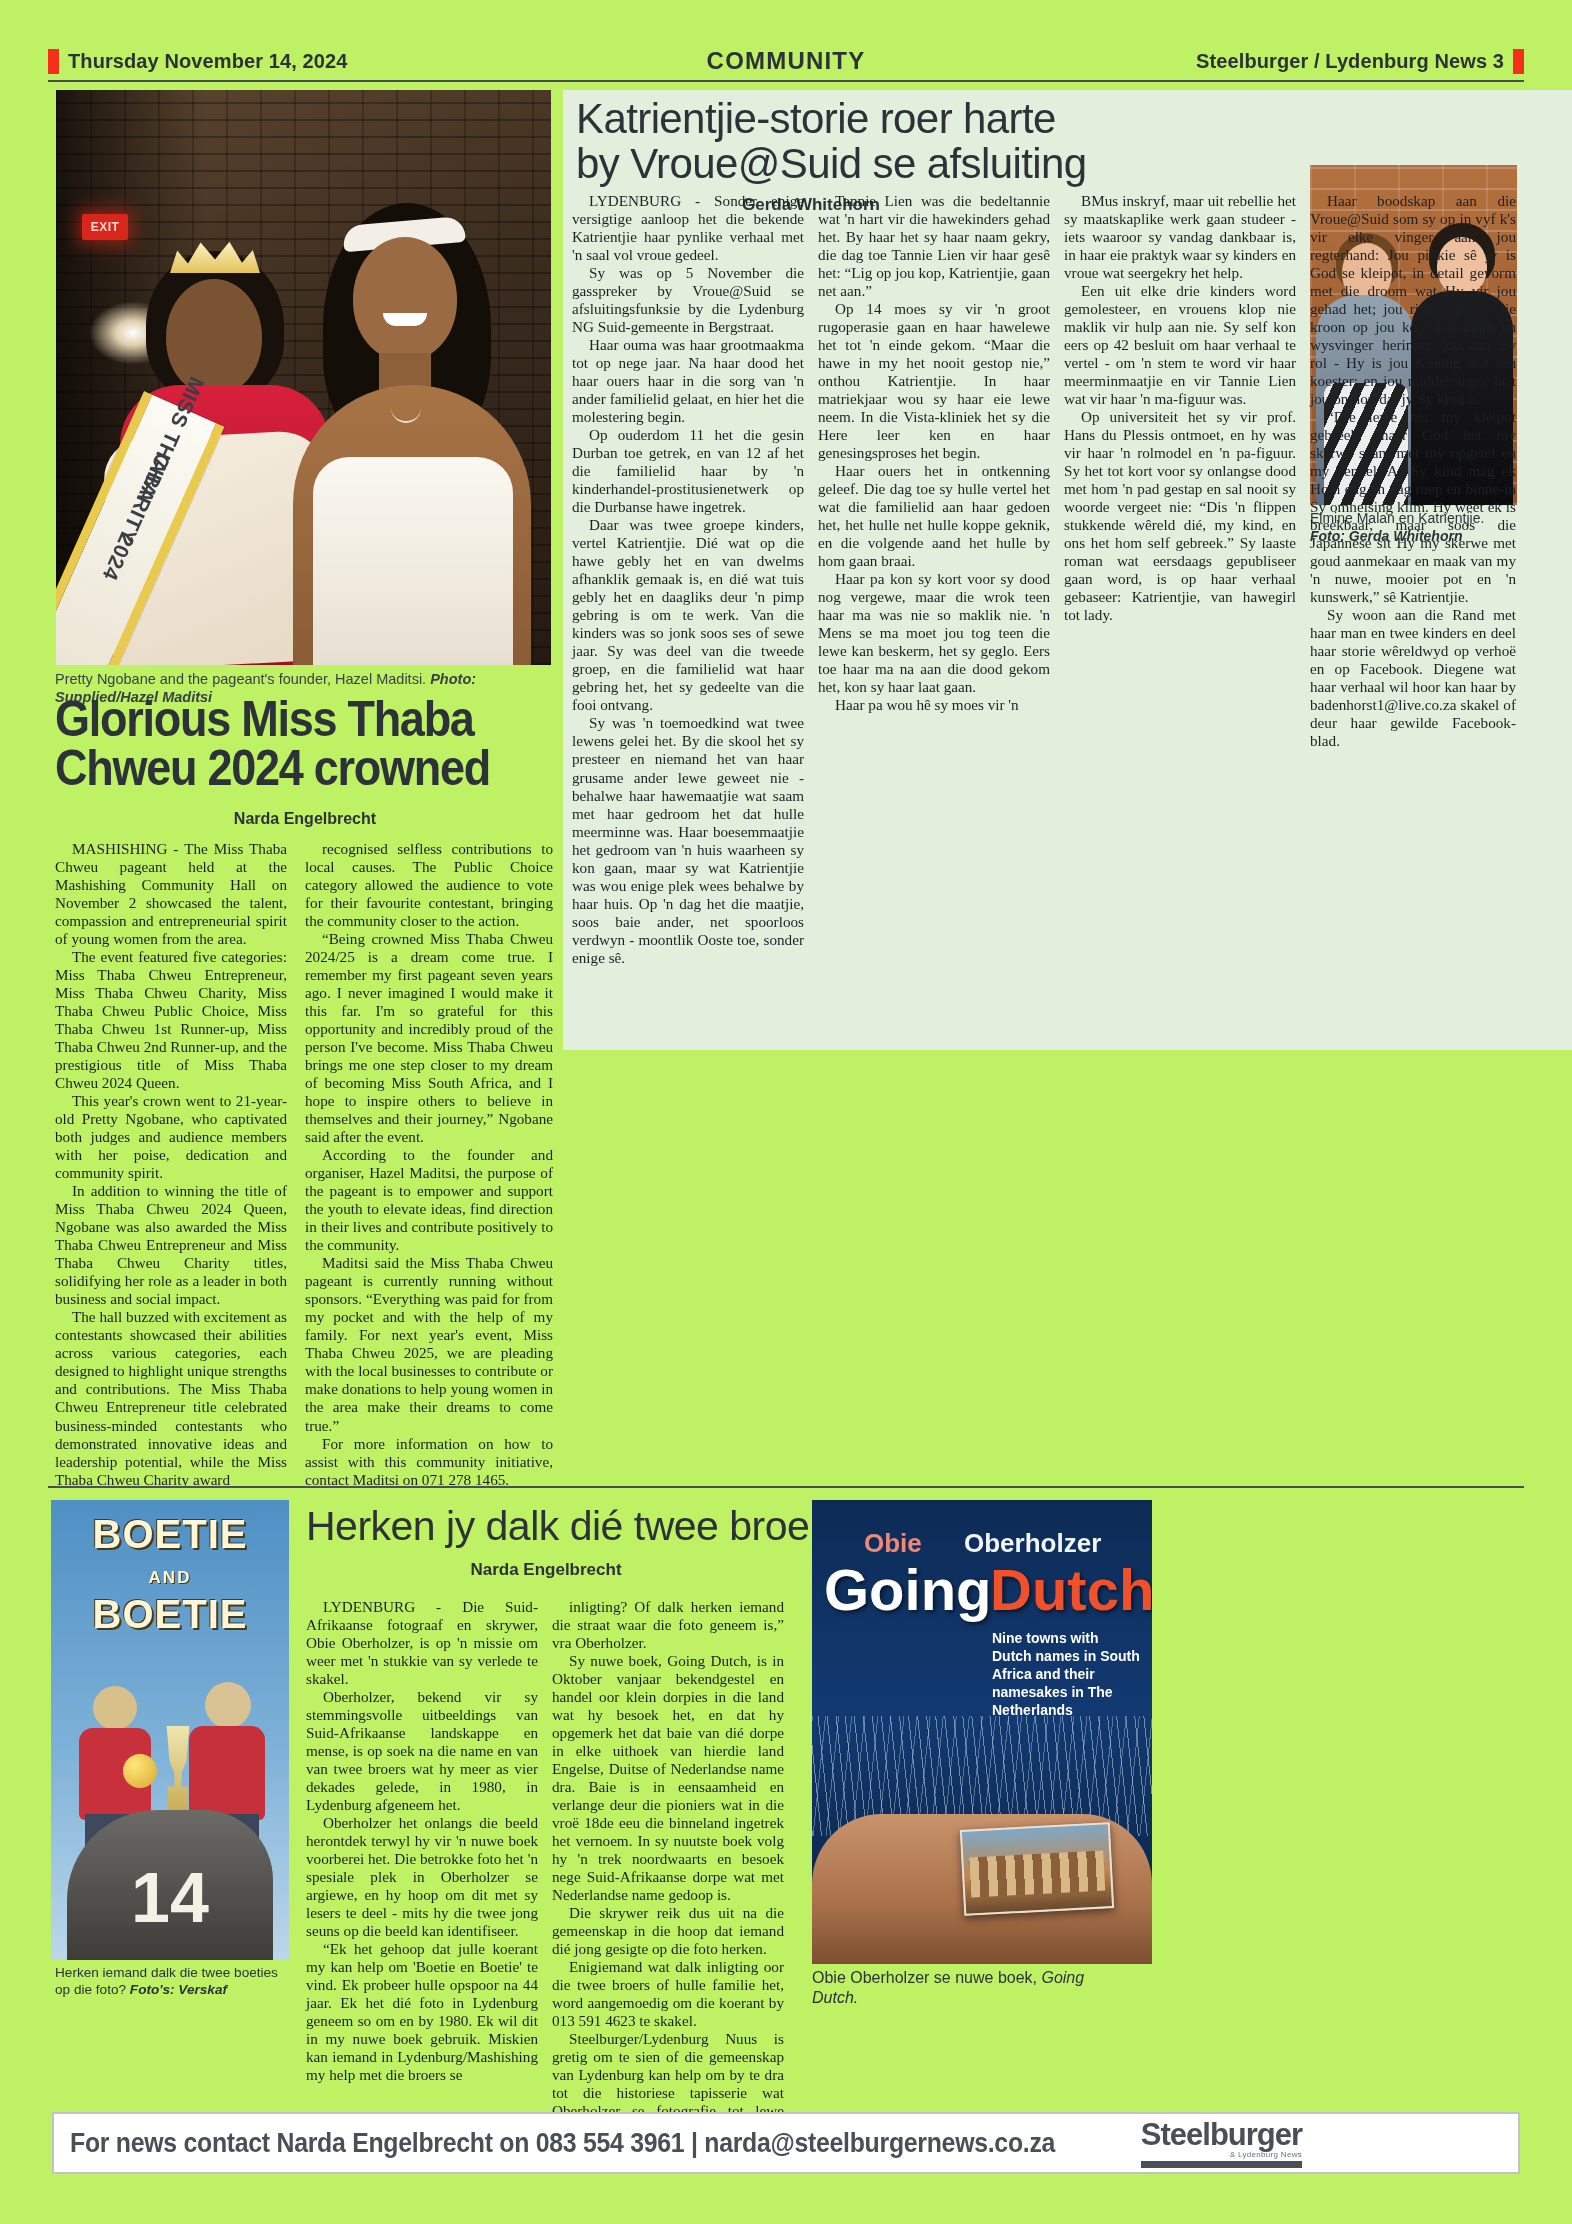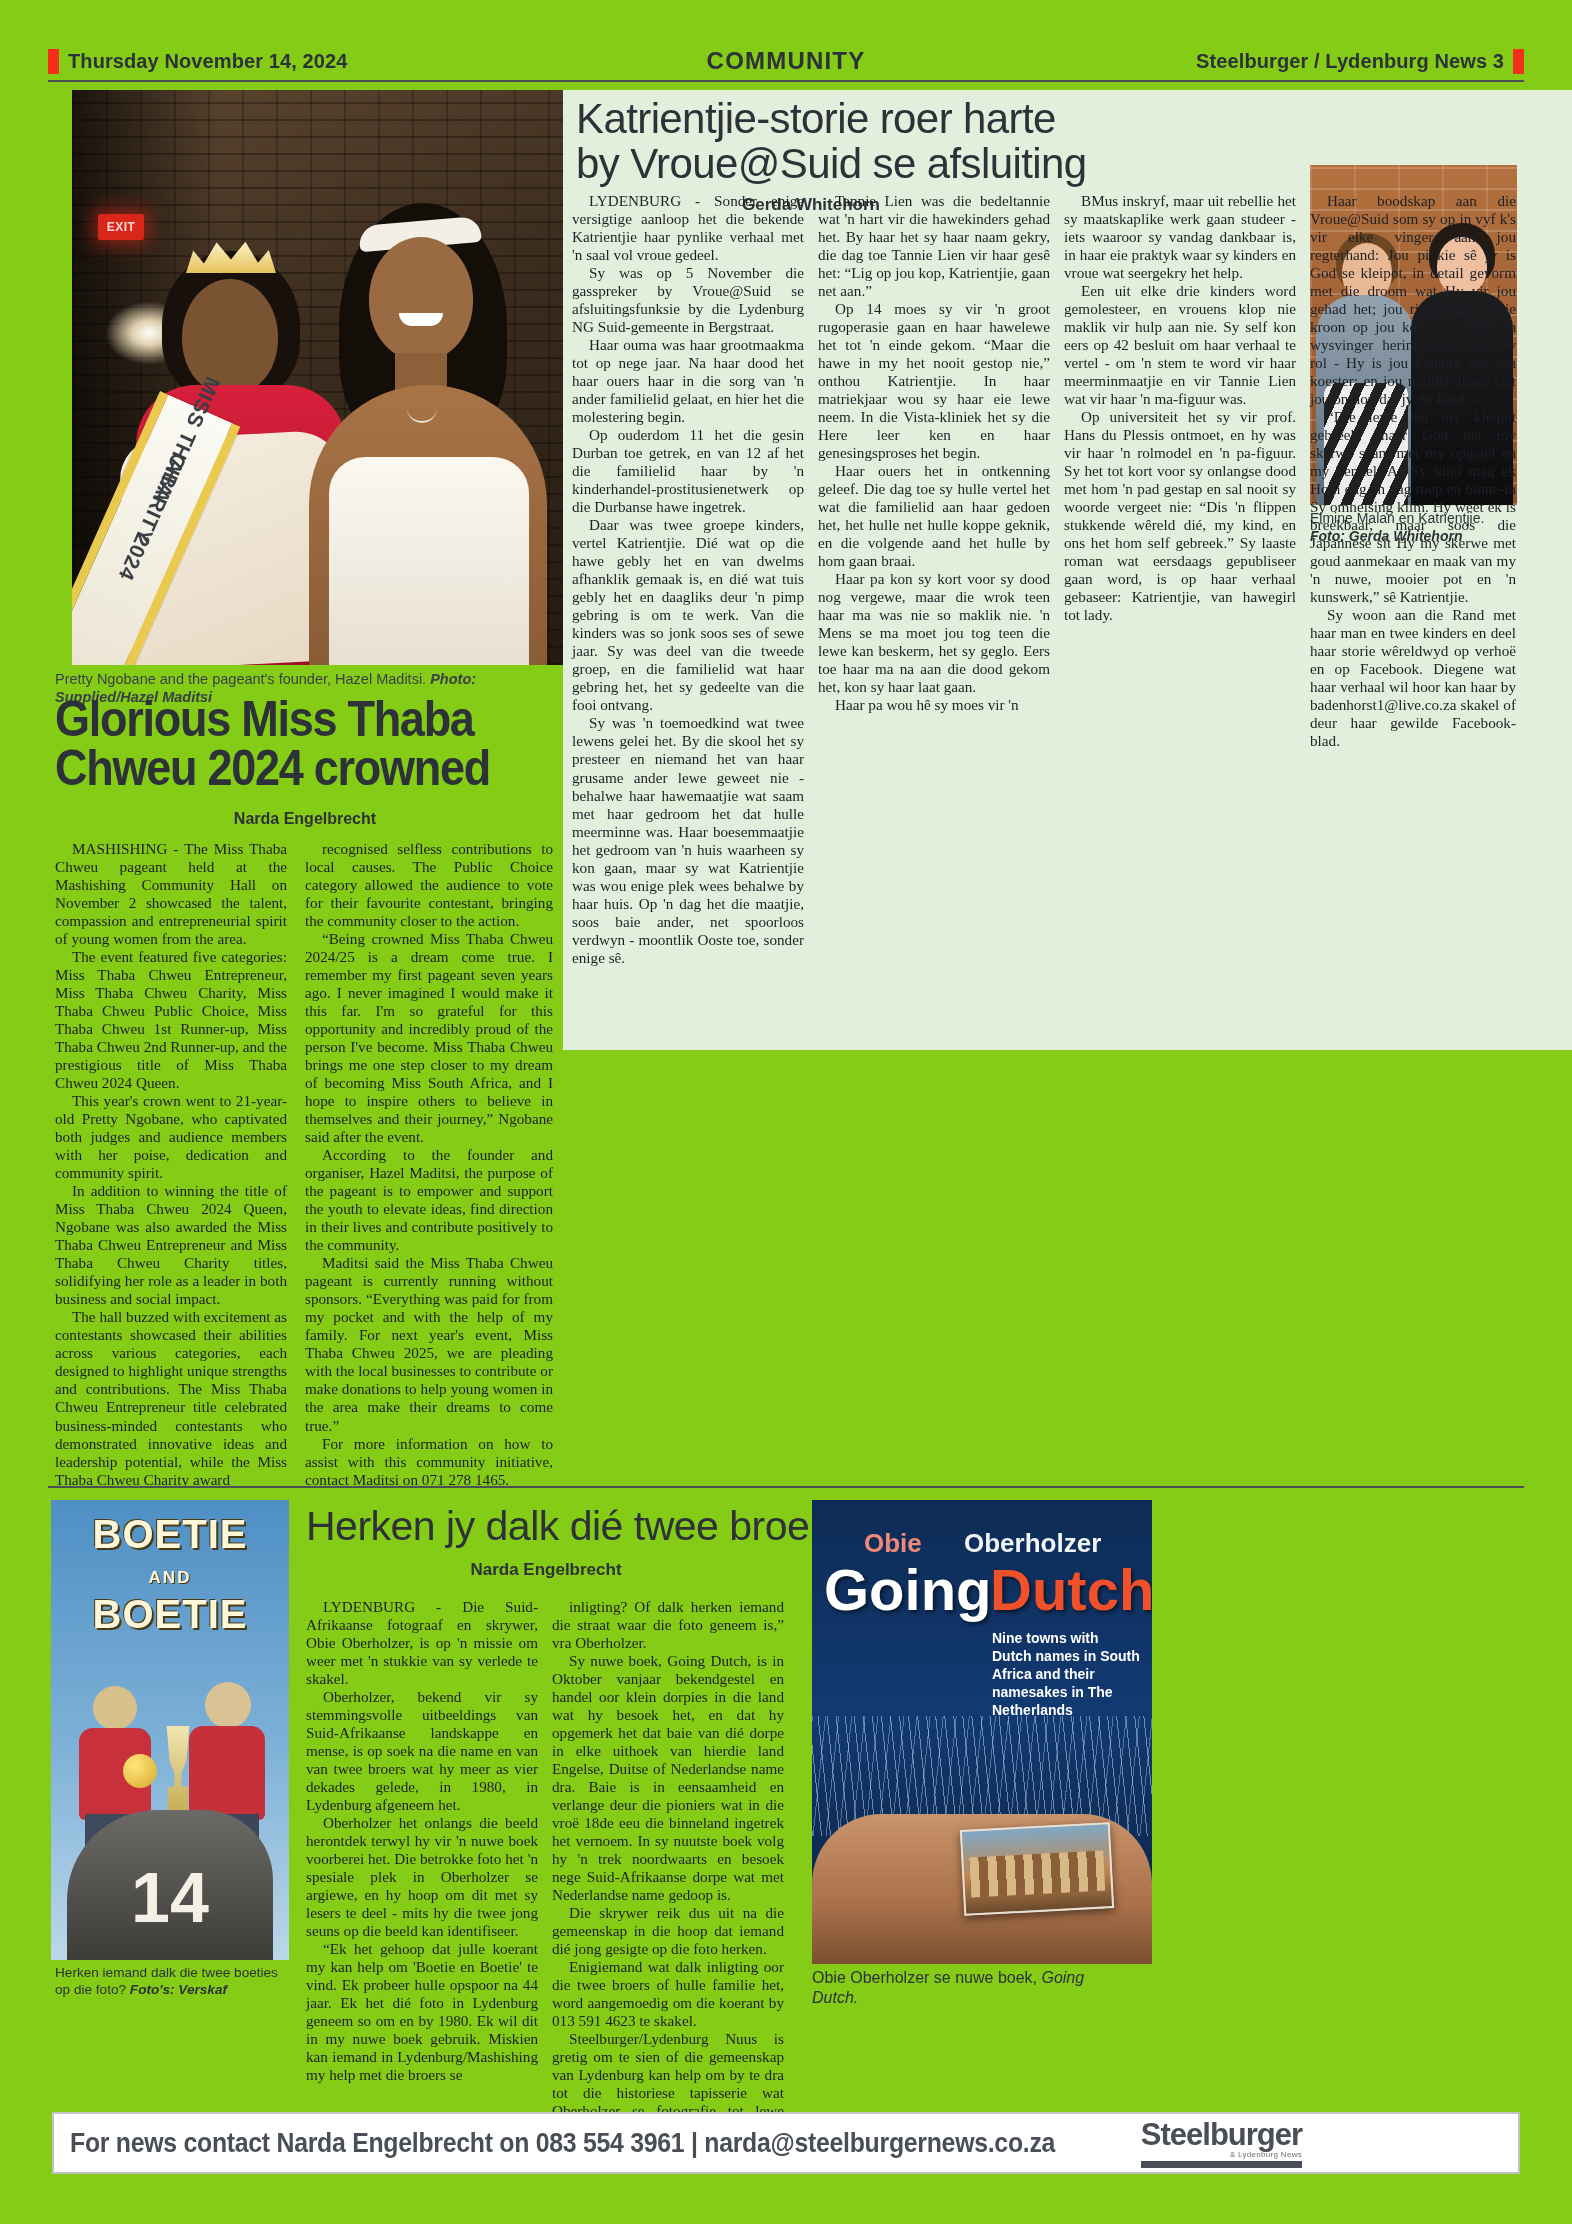--- a/index.html
+++ b/index.html
@@ -4,21 +4,21 @@
 <style>
   * { box-sizing: border-box; margin: 0; padding: 0; }
   html, body {
     width: 1572px; height: 2224px;
     background: #ffffff;
     font-family: "Liberation Serif", serif;
   }
   .page {
     position: relative;
     width: 1572px; height: 2224px;
-    background: #84cc16;
+    background: #bef264;
     padding: 0;
   }
 
   
   .masthead {
     position: absolute;
     left: 48px; top: 46px; width: 1476px; height: 30px;
     display: flex; align-items: center; justify-content: space-between;
   }
   .mast-left, .mast-right {
@@ -36,21 +36,21 @@
     font-weight: bold; font-size: 24px; color: #2d3138;
     letter-spacing: 1.2px;
   }
   .rule-top {
     position: absolute; left: 48px; top: 80px; width: 1476px;
     height: 2px; background: #4a4f57;
   }
 
   
   .photo-pageant {
-    position: absolute; left: 72px; top: 90px; width: 495px; height: 575px;
+    position: absolute; left: 56px; top: 90px; width: 495px; height: 575px;
     overflow: hidden; background: #2a1f19;
   }
   .pg-wall {
     position: absolute; inset: 0;
     background:
       repeating-linear-gradient(0deg, rgba(0,0,0,.30) 0 2px, rgba(0,0,0,0) 2px 17px),
       repeating-linear-gradient(90deg, rgba(0,0,0,.22) 0 2px, rgba(0,0,0,0) 2px 34px),
       linear-gradient(160deg, #5d4630 0%, #3b2c1e 45%, #241a12 100%);
   }
   .pg-dark-l { position:absolute; left:0; top:0; width:30%; height:100%;

